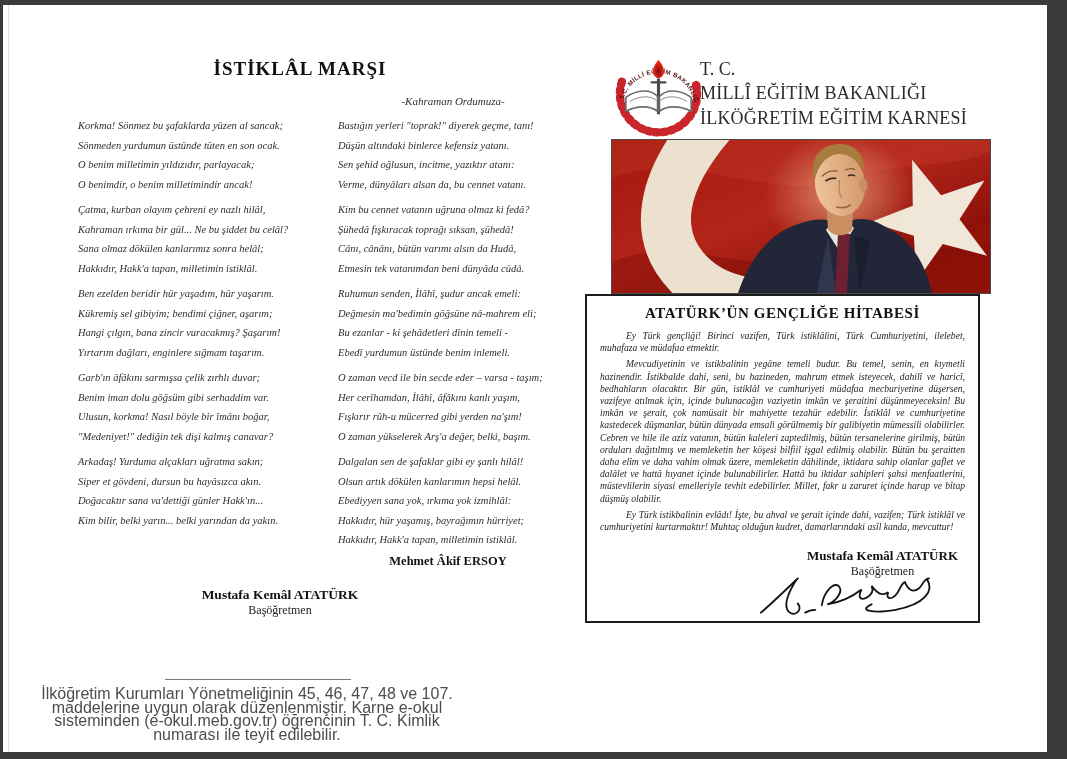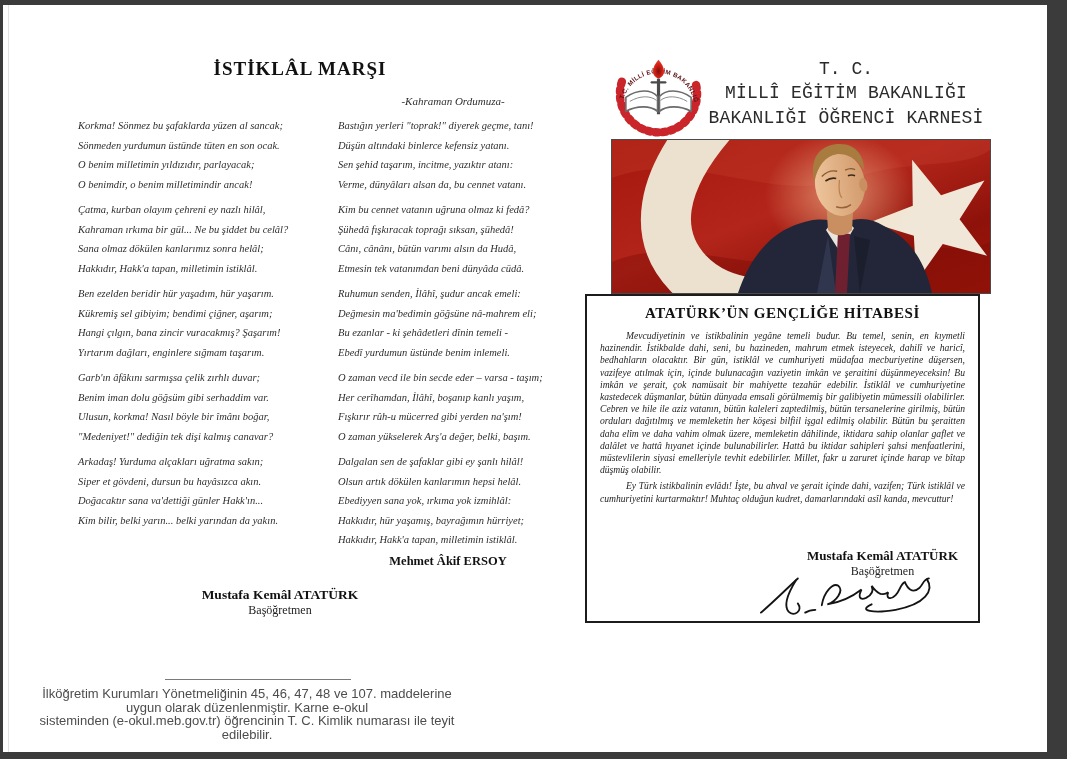--- a/index.html
+++ b/index.html
@@ -19,26 +19,26 @@
   .stanza{margin-bottom:6px;}
   .pline{font-style:italic;font-size:10.5px;line-height:19.5px;color:#2e2e2e;white-space:nowrap;}
   .poet{position:absolute;left:338px;top:554px;width:220px;text-align:center;
     font-weight:bold;font-size:12.5px;color:#111;}
   .quote-block{position:absolute;left:40px;top:576px;width:480px;text-align:center;}
   .qline{font-style:italic;font-size:12px;line-height:17px;color:#222;}
   .quote-author{margin-top:11px;font-weight:bold;font-size:13.5px;color:#111;}
   .quote-author-title{font-size:12px;color:#222;}
   .footer-divider{position:absolute;left:165px;top:679px;width:186px;height:1px;background:#7a7a7a;}
   .footer{position:absolute;left:28px;top:687px;width:438px;text-align:center;
-    font-family:"Liberation Sans",sans-serif;font-size:13px;line-height:13.5px;color:#4d4d4d;}
+    font-family:"Liberation Sans",sans-serif;font-size:16px;line-height:13.5px;color:#4d4d4d;}
 
   
   .logo{position:absolute;left:614px;top:48px;width:89px;height:89px;}
-  .rp-header{position:absolute;left:700px;top:57px;width:292px;text-align:center;
-    font-family:Liberation Mono, monospace;color:#2b2b2b;}
+  .rp-header{position:absolute;left:700px;top:57px;width:292px;text-align:left;
+    font-family:Liberation Serif, serif;color:#2b2b2b;}
   .rp-h1{font-size:18px;line-height:24px;}
   .rp-h2{font-size:18px;line-height:25px;letter-spacing:0.2px;}
   .flag-frame{position:absolute;left:611px;top:139px;width:380px;height:155px;border:1px solid #4a4a4a;box-sizing:border-box;background:#9e150b;}
   .flag-frame svg{display:block;width:100%;height:100%;}
   .hitabe-box{position:absolute;left:585px;top:294px;width:395px;height:329px;
     border:2px solid #1c1c1c;box-sizing:border-box;background:#fff;padding:6px 13px 0 13px;overflow:hidden;}
   .hit-title{text-align:center;font-weight:bold;font-size:15px;letter-spacing:0.6px;color:#111;margin:3px 0 8px 0;}
   .hpara{font-style:italic;font-size:9.6px;line-height:12.2px;color:#242424;
     text-align:justify;text-indent:26px;margin:0 0 4px 0;}
   .hit-author{position:absolute;right:20px;top:252px;width:max-content;text-align:center;}
@@ -86,38 +86,38 @@
         <div class="pline">Siper et gövdeni, dursun bu hayâsızca akın.</div>
         <div class="pline">Doğacaktır sana va'dettiği günler Hakk'ın...</div>
         <div class="pline">Kim bilir, belki yarın... belki yarından da yakın.</div>
       </div>
   </div>
 
   <div class="poem-col col-right">
     <div class="stanza">
         <div class="pline">Bastığın yerleri "toprak!" diyerek geçme, tanı!</div>
         <div class="pline">Düşün altındaki binlerce kefensiz yatanı.</div>
-        <div class="pline">Sen şehid taşarım, incitme, yazıktır atanı:</div>
+        <div class="pline">Sen şehid oğlusun, incitme, yazıktır atanı:</div>
         <div class="pline">Verme, dünyâları alsan da, bu cennet vatanı.</div>
       </div>
     <div class="stanza">
         <div class="pline">Kim bu cennet vatanın uğruna olmaz ki fedâ?</div>
         <div class="pline">Şühedâ fışkıracak toprağı sıksan, şühedâ!</div>
         <div class="pline">Cânı, cânânı, bütün varımı alsın da Hudâ,</div>
         <div class="pline">Etmesin tek vatanımdan beni dünyâda cüdâ.</div>
       </div>
     <div class="stanza">
         <div class="pline">Ruhumun senden, İlâhî, şudur ancak emeli:</div>
         <div class="pline">Değmesin ma'bedimin göğsüne nâ-mahrem eli;</div>
         <div class="pline">Bu ezanlar - ki şehâdetleri dînin temeli -</div>
         <div class="pline">Ebedî yurdumun üstünde benim inlemeli.</div>
       </div>
     <div class="stanza">
         <div class="pline">O zaman vecd ile bin secde eder – varsa - taşım;</div>
-        <div class="pline">Her cerîhamdan, İlâhî, boşanıp kanlı yaşım,</div>
+        <div class="pline">Her cerîhamdan, İlâhî, âfâkını kanlı yaşım,</div>
         <div class="pline">Fışkırır rûh-u mücerred gibi yerden na'şım!</div>
         <div class="pline">O zaman yükselerek Arş'a değer, belki, başım.</div>
       </div>
     <div class="stanza">
         <div class="pline">Dalgalan sen de şafaklar gibi ey şanlı hilâl!</div>
         <div class="pline">Olsun artık dökülen kanlarımın hepsi helâl.</div>
         <div class="pline">Ebediyyen sana yok, ırkıma yok izmihlâl:</div>
         <div class="pline">Hakkıdır, hür yaşamış, bayrağımın hürriyet;</div>
         <div class="pline">Hakkıdır, Hakk'a tapan, milletimin istiklâl.</div>
       </div>
@@ -158,21 +158,21 @@
     <g>
       <path d="M 12,50 C 24,41 38,42 44,49 L 44,64 C 37,58 23,58 12,64 Z" fill="#ffffff" stroke="#6b6b6b" stroke-width="1.6"></path>
       <path d="M 78,50 C 66,41 52,42 46,49 L 46,64 C 53,58 67,58 78,64 Z" fill="#ffffff" stroke="#6b6b6b" stroke-width="1.6"></path>
       <path d="M 16,54 C 26,48 37,48 43,53 M 47,53 C 53,48 64,48 74,54" fill="none" stroke="#8a8a8a" stroke-width="1"></path>
     </g>
   </svg>
 
   <div class="rp-header">
     <div class="rp-h1">T. C.</div>
     <div class="rp-h2">MİLLÎ EĞİTİM BAKANLIĞI</div>
-    <div class="rp-h2">BAKANLIĞI ÖĞRENCİ KARNESİ</div>
+    <div class="rp-h2">İLKÖĞRETİM EĞİTİM KARNESİ</div>
   </div>
 
   <div class="flag-frame">
     <svg viewBox="0 0 378 153" preserveAspectRatio="none" aria-hidden="true">
       <defs>
         <linearGradient id="gflag" x1="0" y1="0" x2="1" y2="1">
           <stop offset="0%" stop-color="#a5170c"></stop>
             <stop offset="45%" stop-color="#b3251a"></stop>
           <stop offset="75%" stop-color="#8e120a"></stop>
             <stop offset="100%" stop-color="#a01509"></stop>
@@ -210,20 +210,21 @@
           <path d="M 228,40 C 226,48 225,54 228,58" fill="none" stroke="#b97f50" stroke-width="1.2"></path>
           <path d="M 221,66 q 8,4 15,0" fill="none" stroke="#96603a" stroke-width="1.4"></path>
         </g>
       </g>
     </svg>
   </div>
 
   <div class="hitabe-box">
     <div class="hit-title">ATATÜRK’ÜN GENÇLİĞE HİTABESİ</div>
     <div>
+        <div class="hpara">Ey Türk gençliği! Birinci vazifen, Türk istiklâlini, Türk Cumhuriyetini, ilelebet, muhafaza ve müdafaa etmektir.</div>
         <div class="hpara">Mevcudiyetinin ve istikbalinin yegâne temeli budur. Bu temel, senin, en kıymetli hazinendir. İstikbalde dahi, seni, bu hazineden, mahrum etmek isteyecek, dahilî ve haricî, bedhahların olacaktır. Bir gün, istiklâl ve cumhuriyeti müdafaa mecburiyetine düşersen, vazifeye atılmak için, içinde bulunacağın vaziyetin imkân ve şeraitini düşünmeyeceksin! Bu imkân ve şerait, çok namüsait bir mahiyette tezahür edebilir. İstiklâl ve cumhuriyetine kastedecek düşmanlar, bütün dünyada emsali görülmemiş bir galibiyetin mümessili olabilirler. Cebren ve hile ile aziz vatanın, bütün kaleleri zaptedilmiş, bütün tersanelerine girilmiş, bütün orduları dağıtılmış ve memleketin her köşesi bilfiil işgal edilmiş olabilir. Bütün bu şeraitten daha elîm ve daha vahim olmak üzere, memleketin dâhilinde, iktidara sahip olanlar gaflet ve dalâlet ve hattâ hıyanet içinde bulunabilirler. Hattâ bu iktidar sahipleri şahsi menfaatlerini, müstevlilerin siyasi emelleriyle tevhit edebilirler. Millet, fakr u zaruret içinde harap ve bîtap düşmüş olabilir.</div>
         <div class="hpara">Ey Türk istikbalinin evlâdı! İşte, bu ahval ve şerait içinde dahi, vazifen; Türk istiklâl ve cumhuriyetini kurtarmaktır! Muhtaç olduğun kudret, damarlarındaki asîl kanda, mevcuttur!</div>
       </div>
     <div class="hit-author">
       <div class="hit-author-name">Mustafa Kemâl ATATÜRK</div>
       <div class="hit-author-title">Başöğretmen</div>
     </div>
     <svg class="signature" viewBox="0 0 200 52" role="img" aria-label="K. Atatürk">
       <g fill="none" stroke="#141414" stroke-width="2" stroke-linecap="round">
         <path d="M4,44 C 16,34 32,18 44,7"></path>

